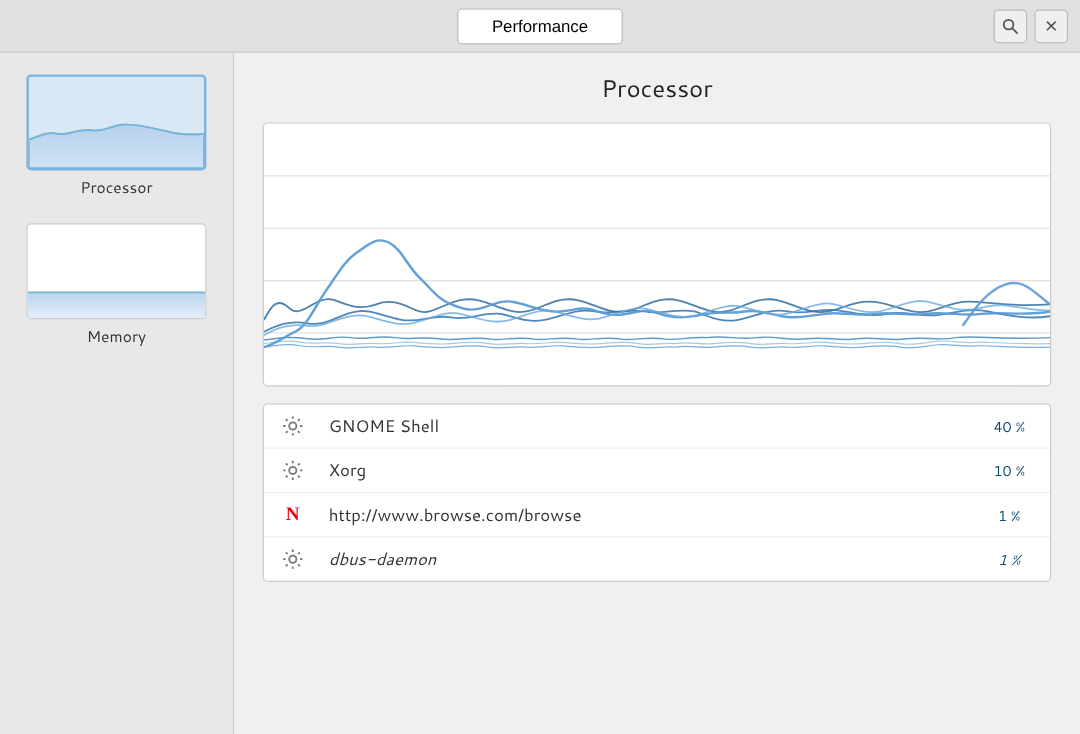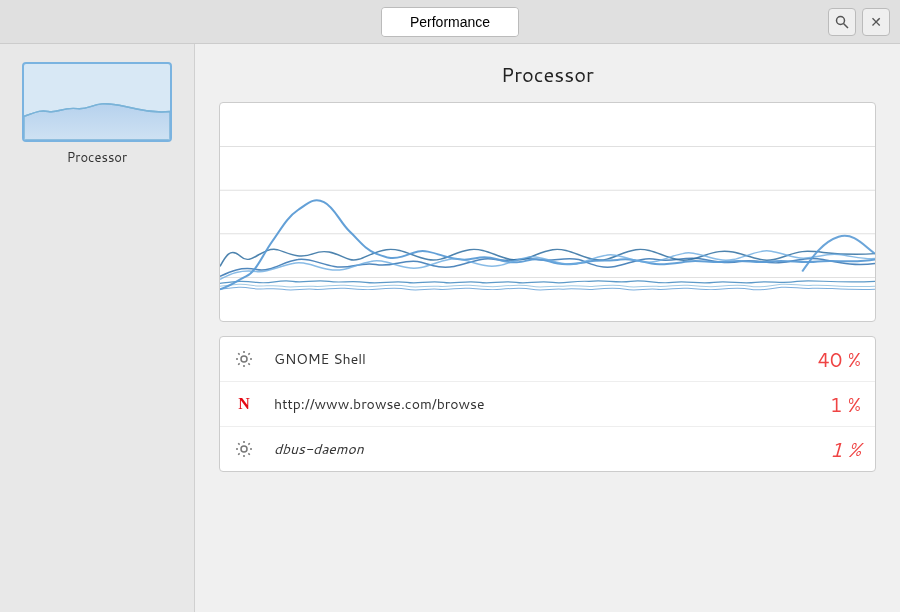--- a/index.html
+++ b/index.html
@@ -174,24 +174,24 @@
       flex-shrink: 0;
       display: flex;
       align-items: center;
       justify-content: center;
     }
     .process-name {
       flex: 1;
       font-size: 14px;
     }
     .process-percent {
-      font-size: 20px;
-      color: #ef4444;
+      font-size: 12px;
+      color: #0c4a6e;
       min-width: 40px;
-      text-align: right;
+      text-align: center;
     }
 
     
     .gear-icon {
       width: 18px;
       height: 18px;
     }
     .netflix-icon {
       color: #e50914;
       font-weight: bold;
@@ -234,20 +234,35 @@
               <stop offset="100%" stop-color="#a8c8ea" stop-opacity="0.2"></stop>
             </linearGradient>
           </defs>
           <path d="M0,55 C10,52 15,48 25,50 C35,52 40,45 55,47 C65,48 70,43 80,42 C90,41 100,44 110,46 C120,48 130,52 150,50 L150,80 L0,80 Z" fill="url(#procGrad)" stroke="#7ab3d8" stroke-width="1.5"></path>
           <path d="M0,55 C10,52 15,48 25,50 C35,52 40,45 55,47 C65,48 70,43 80,42 C90,41 100,44 110,46 C120,48 130,52 150,50" fill="none" stroke="#7ab3d8" stroke-width="1.5"></path>
         </svg>
       </div>
       <span class="thumb-label">Processor</span>
     </div>
 
+    <div class="sidebar-item">
+      <div class="thumb-container">
+        <svg class="thumb-memory-svg" viewBox="0 0 150 80" preserveAspectRatio="none">
+          <defs>
+            <linearGradient id="memGrad" x1="0" y1="0" x2="0" y2="1">
+              <stop offset="0%" stop-color="#a8c8ea" stop-opacity="0.8"></stop>
+              <stop offset="100%" stop-color="#a8c8ea" stop-opacity="0.3"></stop>
+            </linearGradient>
+          </defs>
+          <rect x="0" y="58" width="150" height="22" fill="url(#memGrad)"></rect>
+          <line x1="0" y1="58" x2="150" y2="58" stroke="#7ab3d8" stroke-width="1.5"></line>
+        </svg>
+      </div>
+      <span class="thumb-label">Memory</span>
+    </div>
   </div>
 
   <div class="content">
     <h2 class="content-title">Processor</h2>
 
     <div class="chart-area">
       <svg viewBox="0 0 630 220" preserveAspectRatio="none">
 
         <line x1="0" y1="44" x2="630" y2="44" class="grid-line"></line>
         <line x1="0" y1="88" x2="630" y2="88" class="grid-line"></line>
@@ -278,20 +293,30 @@
         <div class="process-icon">
           <svg class="gear-icon" viewBox="0 0 18 18">
             <circle cx="9" cy="9" r="3" fill="none" stroke="#777" stroke-width="1.5"></circle>
             <path d="M9,1 L9,3 M9,15 L9,17 M1,9 L3,9 M15,9 L17,9 M3.22,3.22 L4.64,4.64 M13.36,13.36 L14.78,14.78 M14.78,3.22 L13.36,4.64 M4.64,13.36 L3.22,14.78" stroke="#777" stroke-width="1.5"></path>
           </svg>
         </div>
         <span class="process-name">GNOME Shell</span>
         <span class="process-percent">40 %</span>
       </div>
 
+      <div class="process-row">
+        <div class="process-icon">
+          <svg class="gear-icon" viewBox="0 0 18 18">
+            <circle cx="9" cy="9" r="3" fill="none" stroke="#777" stroke-width="1.5"></circle>
+            <path d="M9,1 L9,3 M9,15 L9,17 M1,9 L3,9 M15,9 L17,9 M3.22,3.22 L4.64,4.64 M13.36,13.36 L14.78,14.78 M14.78,3.22 L13.36,4.64 M4.64,13.36 L3.22,14.78" stroke="#777" stroke-width="1.5"></path>
+          </svg>
+        </div>
+        <span class="process-name">Xorg</span>
+        <span class="process-percent">10 %</span>
+      </div>
 
 
 
       <div class="process-row">
         <div class="process-icon">
           <span class="netflix-icon">N</span>
         </div>
         <span class="process-name">http://www.browse.com/browse</span>
         <span class="process-percent">1 %</span>
       </div>

